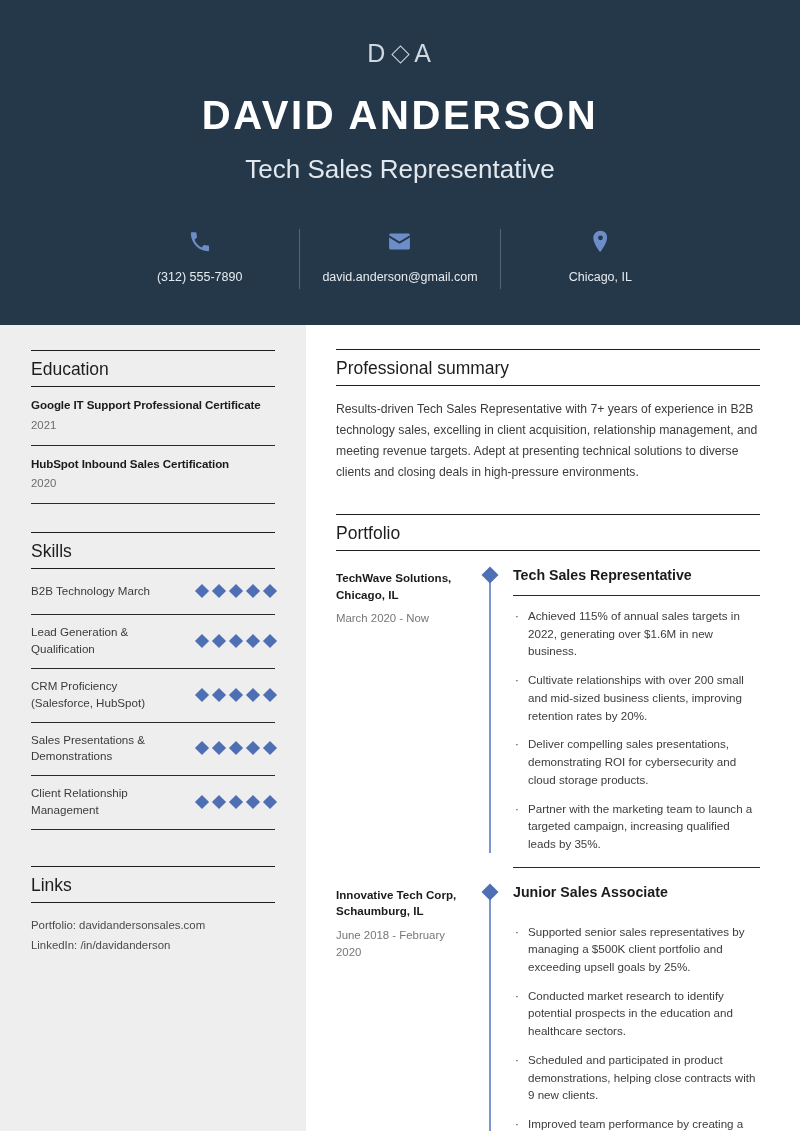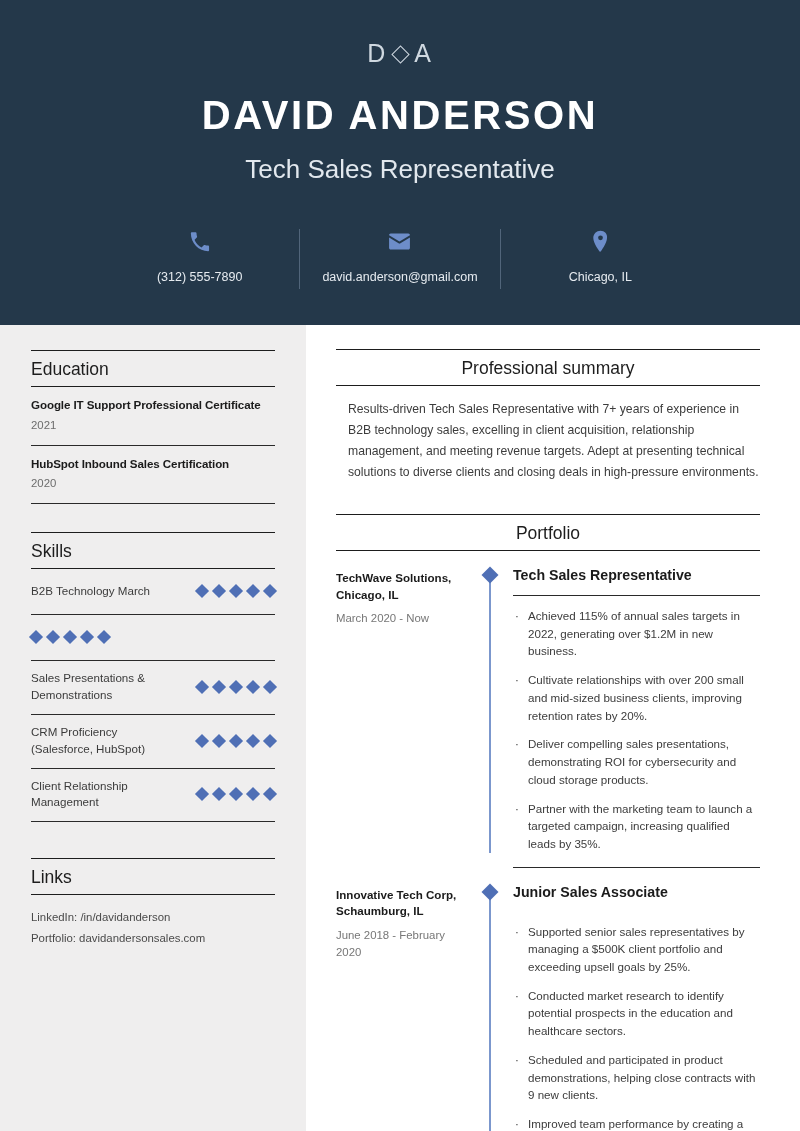--- a/index.html
+++ b/index.html
@@ -201,29 +201,27 @@
     width: 424px;
   }
   .main-head {
     font-size: 17.5px;
     font-weight: 400;
     color: #1d1d1d;
     border-top: 1.6px solid #1d1d1d;
     border-bottom: 1.6px solid #1d1d1d;
     padding: 8px 0 7px 0;
     line-height: 1.15;
-    text-align: center;
   }
   .summary-text {
     font-size: 12.2px;
     color: #3c3c3c;
     line-height: 1.72;
     padding: 13px 0 0 0;
     font-weight: 400;
-    margin-left: 12px;
   }
 
   .exp-section { margin-top: 31px; }
 
   .job {
     display: flex;
     align-items: flex-start;
     padding-top: 16px;
   }
   .job-left {
@@ -390,20 +388,32 @@
           <div class="dots">
             <span class="dot"></span>
             <span class="dot"></span>
             <span class="dot"></span>
             <span class="dot"></span>
             <span class="dot"></span>
           </div>
         </div>
 
         <div class="skill-row">
+          <div class="skill-name">Lead Generation &amp; Qualification</div>
+          <div class="dots">
+            <span class="dot"></span>
+            <span class="dot"></span>
+            <span class="dot"></span>
+            <span class="dot"></span>
+            <span class="dot"></span>
+          </div>
+        </div>
+
+        <div class="skill-row">
+          <div class="skill-name">CRM Proficiency (Salesforce, HubSpot)</div>
           <div class="dots">
             <span class="dot"></span>
             <span class="dot"></span>
             <span class="dot"></span>
             <span class="dot"></span>
             <span class="dot"></span>
           </div>
         </div>
 
         <div class="skill-row">
@@ -411,49 +421,38 @@
           <div class="dots">
             <span class="dot"></span>
             <span class="dot"></span>
             <span class="dot"></span>
             <span class="dot"></span>
             <span class="dot"></span>
           </div>
         </div>
 
         <div class="skill-row">
-          <div class="skill-name">CRM Proficiency (Salesforce, HubSpot)</div>
-          <div class="dots">
-            <span class="dot"></span>
-            <span class="dot"></span>
-            <span class="dot"></span>
-            <span class="dot"></span>
-            <span class="dot"></span>
-          </div>
-        </div>
-
-        <div class="skill-row">
           <div class="skill-name">Client Relationship Management</div>
           <div class="dots">
             <span class="dot"></span>
             <span class="dot"></span>
             <span class="dot"></span>
             <span class="dot"></span>
             <span class="dot"></span>
           </div>
         </div>
 
       </div>
     </div>
 
     <div class="side-section links-wrap">
       <div class="side-head">Links</div>
       <div class="links-list">
+        <div class="link-line">Portfolio: davidandersonsales.com</div>
         <div class="link-line">LinkedIn: /in/davidanderson</div>
-        <div class="link-line">Portfolio: davidandersonsales.com</div>
       </div>
     </div>
 
   </div>
 
   <div class="main">
 
     <div>
       <div class="main-head">Professional summary</div>
       <div class="summary-text">Results-driven Tech Sales Representative with 7+ years of experience in B2B technology sales, excelling in client acquisition, relationship management, and meeting revenue targets. Adept at presenting technical solutions to diverse clients and closing deals in high-pressure environments.</div>
@@ -469,21 +468,21 @@
         </div>
         <div class="job-timeline">
           <span class="tl-line"></span>
           <span class="tl-dia"></span>
         </div>
         <div class="job-right">
           <div class="job-title ruled">Tech Sales Representative</div>
           <ul class="bullets">
             <li class="bullet">
               <span class="bmark">·</span>
-              <span class="btext">Achieved 115% of annual sales targets in 2022, generating over $1.2M in new business.</span>
+              <span class="btext">Achieved 115% of annual sales targets in 2022, generating over $1.6M in new business.</span>
             </li>
             <li class="bullet">
               <span class="bmark">·</span>
               <span class="btext">Cultivate relationships with over 200 small and mid-sized business clients, improving retention rates by 20%.</span>
             </li>
             <li class="bullet">
               <span class="bmark">·</span>
               <span class="btext">Deliver compelling sales presentations, demonstrating ROI for cybersecurity and cloud storage products.</span>
             </li>
             <li class="bullet">

